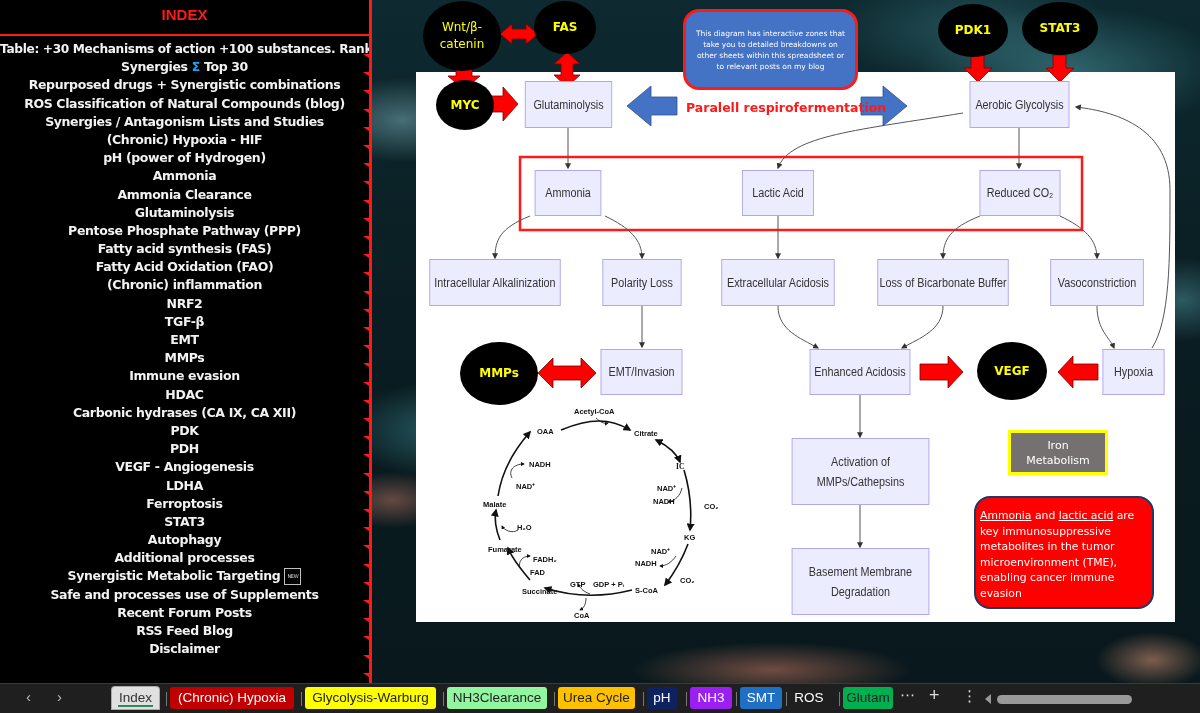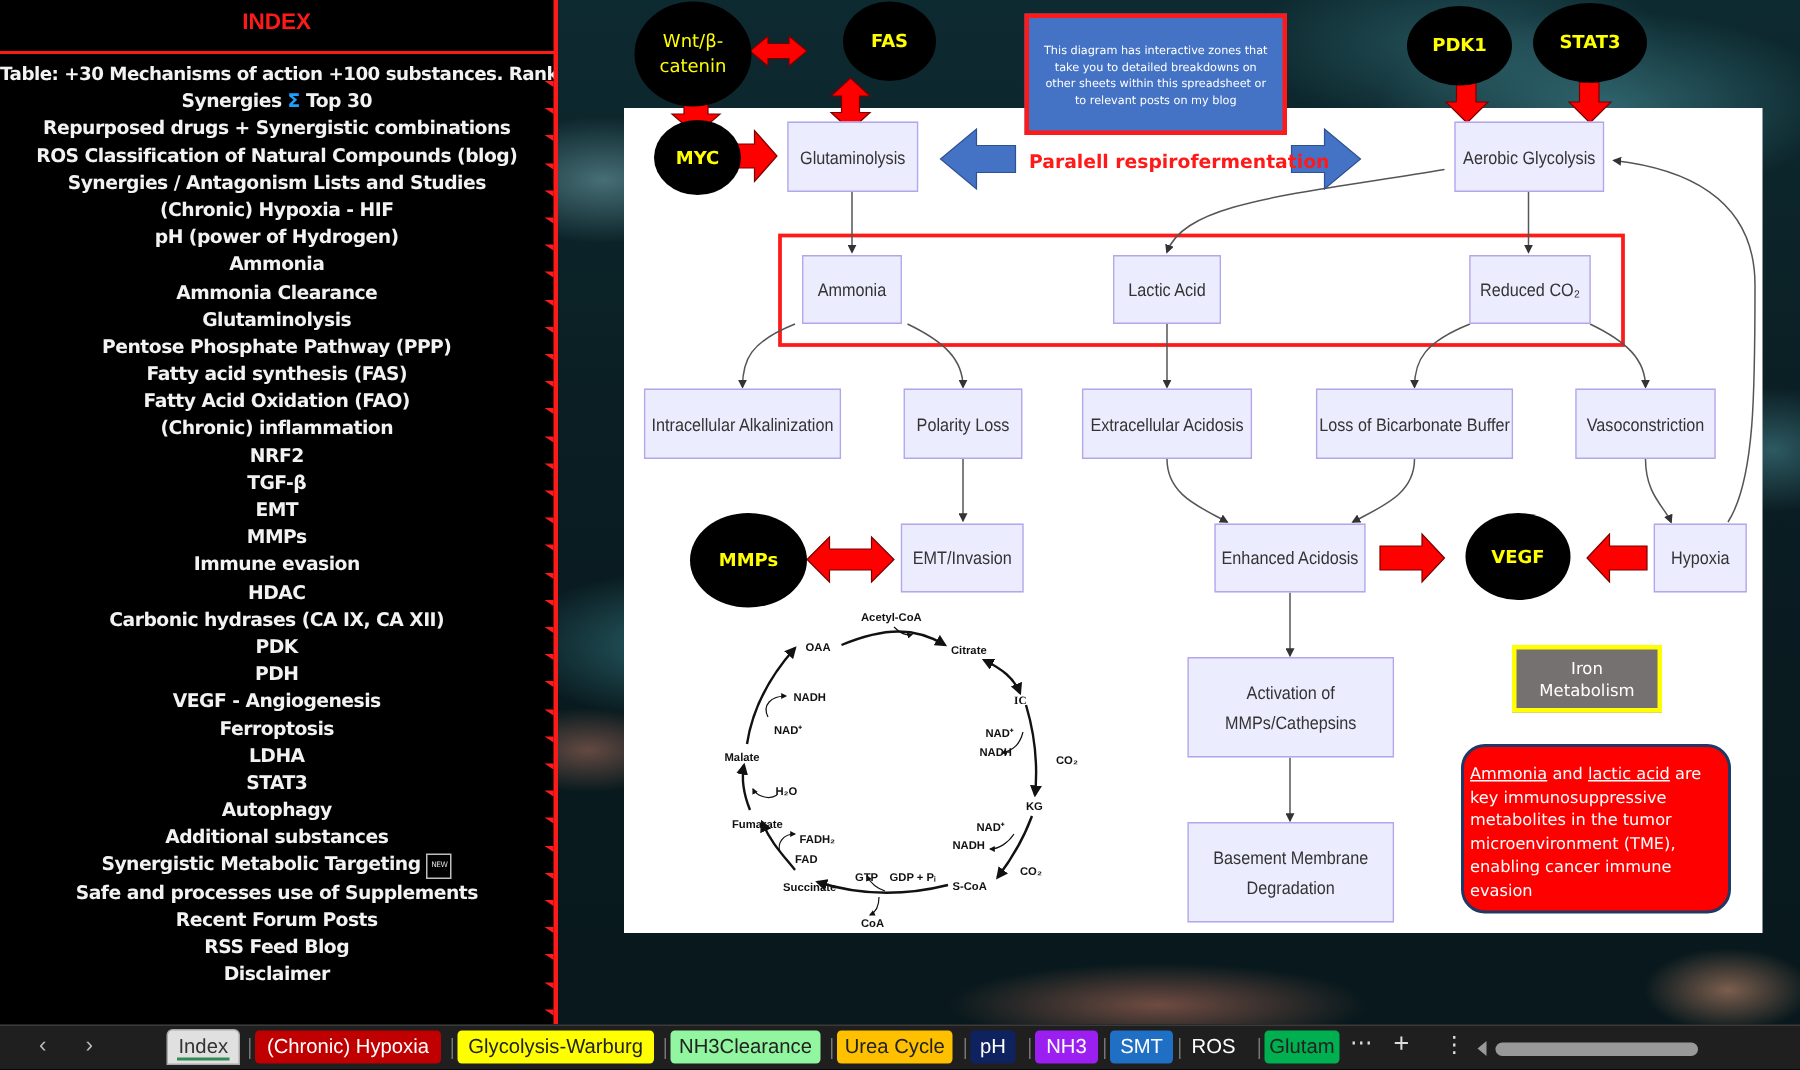--- a/index.html
+++ b/index.html
@@ -69,21 +69,21 @@
 
   .blob {
     position: absolute; background: #000; border-radius: 50%;
     color: #ffff00; font-weight: bold; font-size: 12px;
     display: flex; align-items: center; justify-content: center; text-align: center;
     font-family: "DejaVu Sans", sans-serif; line-height: 17px; cursor: pointer;
   }
 
   #info-box {
     position: absolute; left: 683px; top: 9px; width: 175px; height: 81px;
-    background: #4472c4; border: 3px solid #ff1a1a; border-radius: 0;
+    background: #4472c4; border: 3px solid #ff1a1a; border-radius: 16px;
     color: #fff; font-size: 7.5px; line-height: 11px; text-align: center;
     display: flex; align-items: center; justify-content: center; padding: 6px 10px;
   }
   #respiro-label {
     position: absolute; left: 686px; top: 100px; color: #ff1a1a; font-weight: bold;
     font-size: 12.5px; white-space: nowrap;
   }
   #iron-box {
     position: absolute; left: 1008px; top: 430px; width: 100px; height: 45px;
     background: #767171; border: 3px solid #ffff00; color: #fff; font-size: 11px;
@@ -143,25 +143,25 @@
       <div class="index-item"><span>NRF2</span></div>
       <div class="index-item"><span>TGF-β</span></div>
       <div class="index-item"><span>EMT</span></div>
       <div class="index-item"><span>MMPs</span></div>
       <div class="index-item"><span>Immune evasion</span></div>
       <div class="index-item"><span>HDAC</span></div>
       <div class="index-item"><span>Carbonic hydrases (CA IX, CA XII)</span></div>
       <div class="index-item"><span>PDK</span></div>
       <div class="index-item"><span>PDH</span></div>
       <div class="index-item"><span>VEGF - Angiogenesis</span></div>
+      <div class="index-item"><span>LDHA</span></div>
       <div class="index-item"><span>Ferroptosis</span></div>
-      <div class="index-item"><span>LDHA</span></div>
       <div class="index-item"><span>STAT3</span></div>
       <div class="index-item"><span>Autophagy</span></div>
-      <div class="index-item"><span>Additional substances</span></div>
+      <div class="index-item"><span>Additional processes</span></div>
       <div class="index-item"><span>Synergistic Metabolic Targeting</span><span class="new-badge">NEW</span></div>
       <div class="index-item"><span>Safe and processes use of Supplements</span></div>
       <div class="index-item"><span>Recent Forum Posts</span></div>
       <div class="index-item"><span>RSS Feed Blog</span></div>
       <div class="index-item"><span>Disclaimer</span></div>
     </div>
   <div class="red-rail"></div>
 <div class="tick" style="top: 54px;"></div>
     <div class="tick" style="top: 72.2px;"></div>
     <div class="tick" style="top: 90.4px;"></div>
@@ -325,21 +325,21 @@
   <span>MMPs/Cathepsins</span>
 </div>
 <div class="node" style="left:784px;top:548px;width:153px;height:67px;flex-direction:column;">
   <span>Basement Membrane</span>
   <span>Degradation</span>
 </div>
 
 <div class="blob" style="left:423px;top:1px;width:78px;height:70px;font-weight:normal;">
     <span style="width:60px;display:block;">Wnt/β-catenin</span>
   </div>
-<div class="blob" style="left:562px;top:1px;width:62px;height:53px;text-align:right;">
+<div class="blob" style="left:534px;top:1px;width:62px;height:53px;text-align:right;">
     <span>FAS</span>
   </div>
 <div class="blob" style="left:436px;top:80px;width:58px;height:50px;">
     <span>MYC</span>
   </div>
 <div class="blob" style="left:938px;top:4px;width:70px;height:53px;">
     <span>PDK1</span>
   </div>
 <div class="blob" style="left:1022px;top:2px;width:76px;height:53px;">
     <span>STAT3</span>

